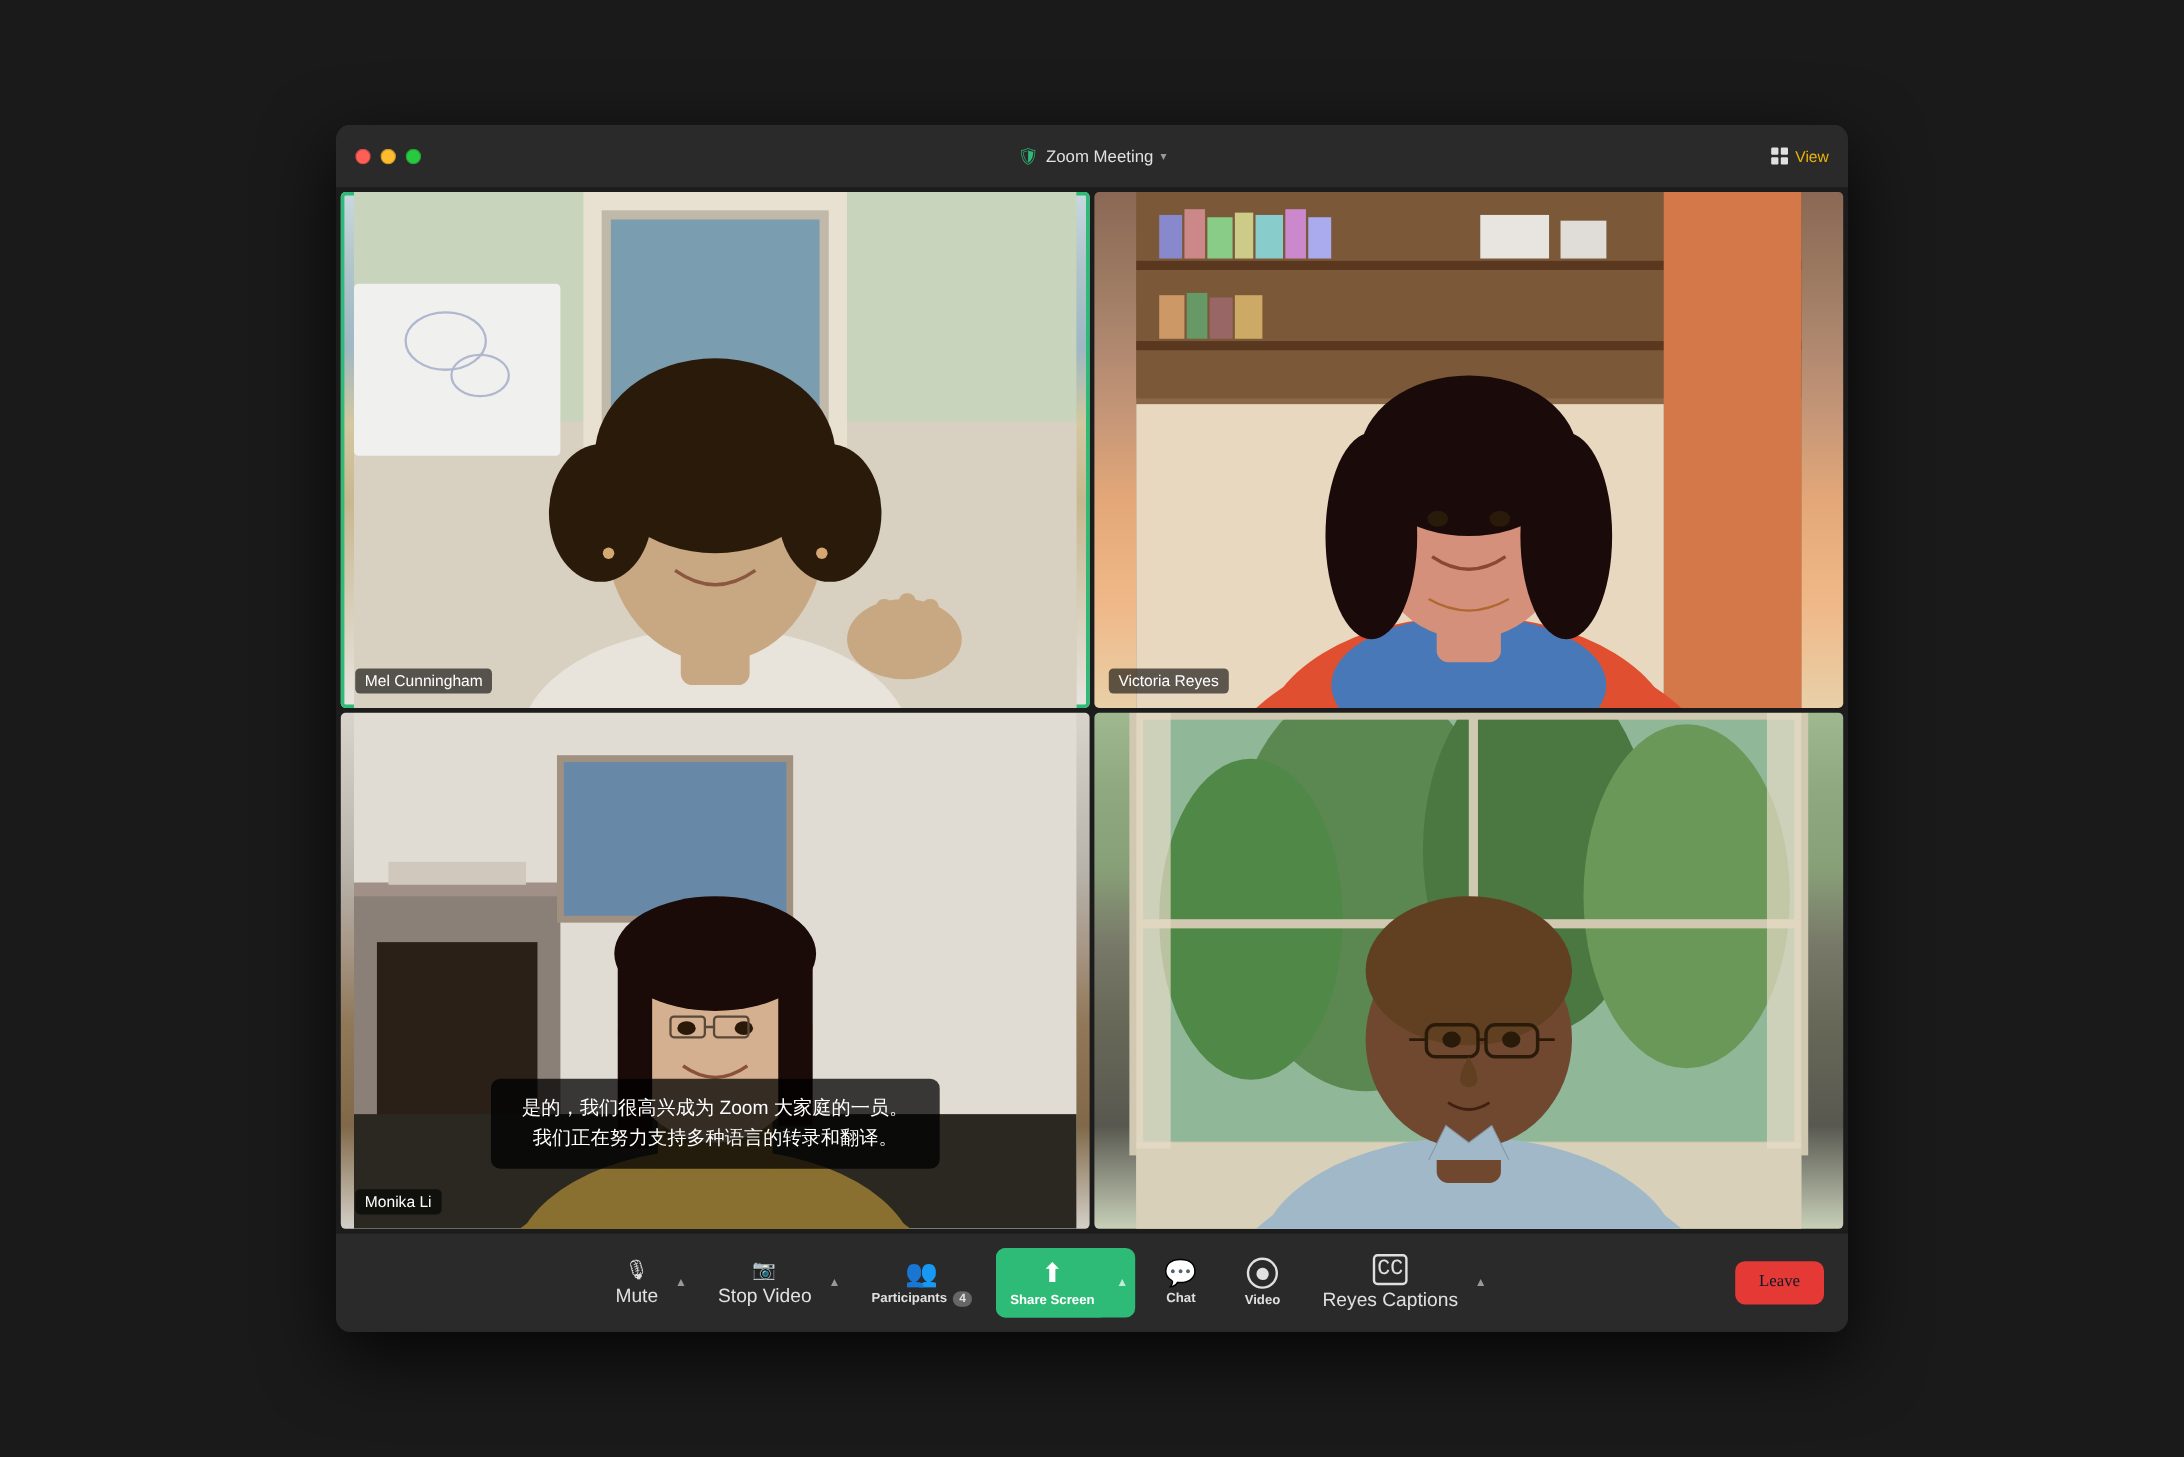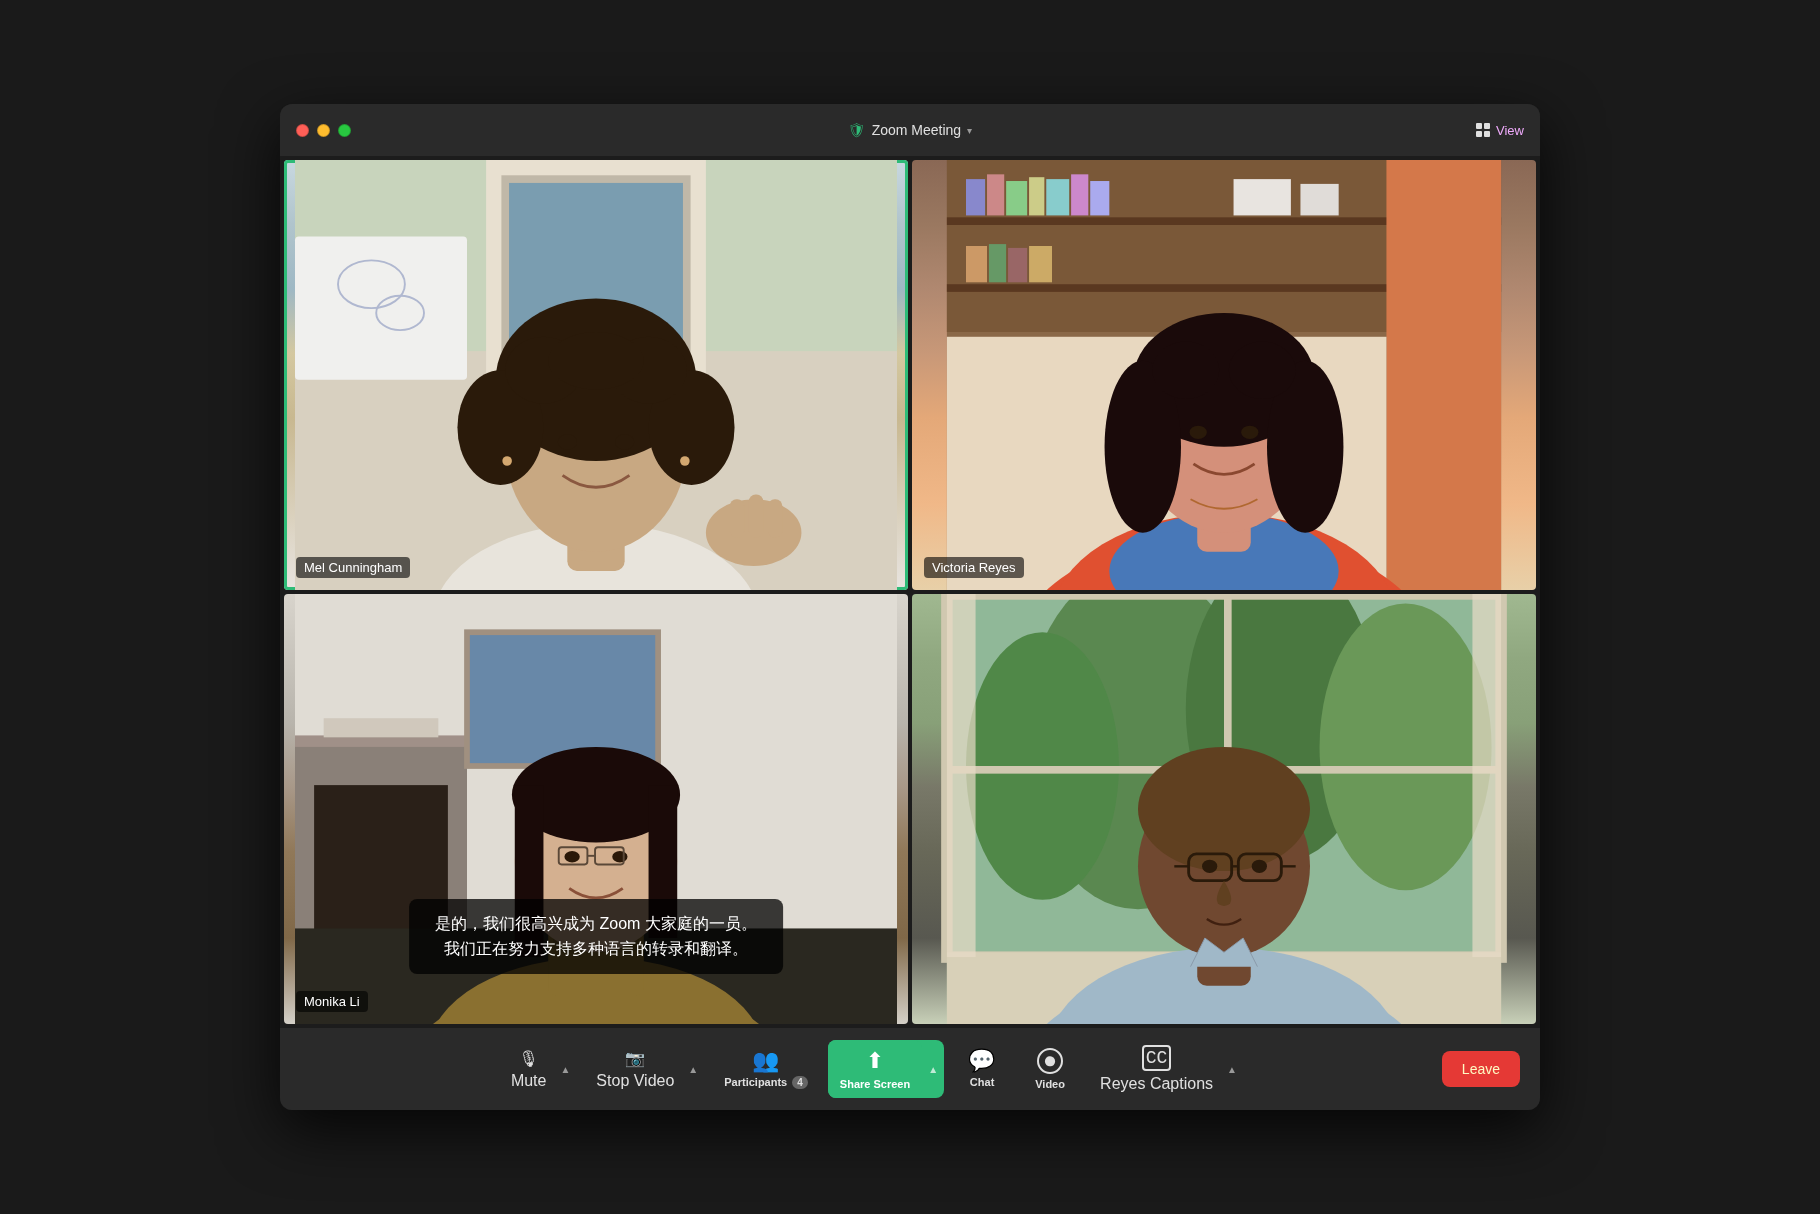--- a/index.html
+++ b/index.html
@@ -57,21 +57,21 @@
       font-size: 14px;
     }
     .chevron-down {
       color: #999;
       font-size: 10px;
     }
     .view-btn {
       display: flex;
       align-items: center;
       gap: 6px;
-      color: #f0abfc;
+      color: #eab308;
       font-size: 13px;
     }
     .grid-icon {
       display: grid;
       grid-template-columns: 1fr 1fr;
       gap: 2px;
       width: 14px;
       height: 14px;
     }
     .grid-dot {
@@ -216,27 +216,28 @@
       font-size: 10px;
     }
     .share-btn-wrapper {
       display: flex;
       align-items: stretch;
       background: #2ebb77;
       border-radius: 8px;
     }
     .leave-btn {
       background: #e53935;
-      color: #fef9c3;
+      color: #0f172a;
       border: none;
       border-radius: 8px;
       padding: 10px 20px;
       font-size: 14px;
       font-weight: 500;
       cursor: pointer;
+      font-family: Liberation Serif, serif;
     }
     
     .tile-bg-mel {
       background: linear-gradient(180deg, #c8d8e0 0%, #b0c4cc 15%, #9eb8c4 30%, #d4c8a0 45%, #c8b890 60%, #e8e4e0 100%);
     }
     .tile-bg-victoria {
       background: linear-gradient(180deg, #8a6855 0%, #9a7860 15%, #b08870 30%, #c89878 45%, #e4a878 60%, #f0b888 80%, #e8d0a8 100%);
     }
     .tile-bg-monika {
       background: linear-gradient(180deg, #d8d4cc 0%, #c8c4bc 15%, #b8b4ac 30%, #a89888 45%, #907858 60%, #806848 80%, #d4d0c8 100%);

